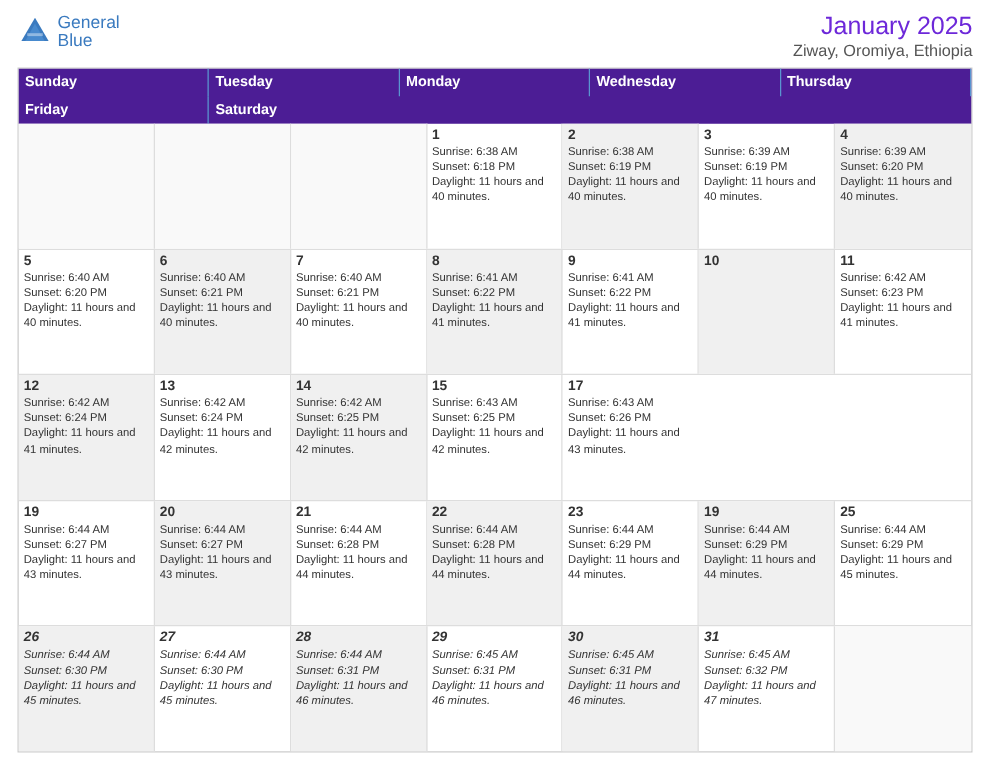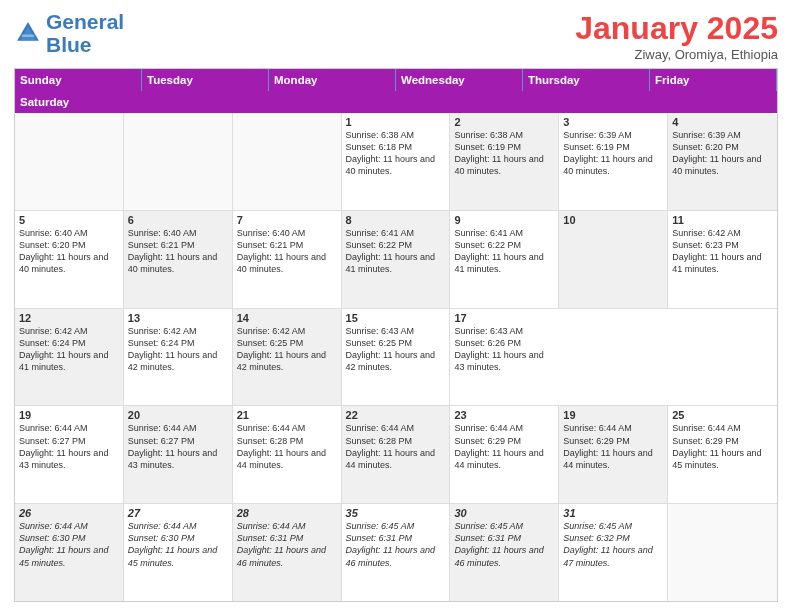--- a/index.html
+++ b/index.html
@@ -22,52 +22,52 @@
       justify-content: space-between;
       align-items: flex-start;
       margin-bottom: 6px;
     }
     .logo {
       display: flex;
       align-items: center;
       gap: 4px;
     }
     .logo-text {
-      font-size: 21px;
-      font-weight: bold;
+      font-size: 14px;
+      font-weight: normal;
       line-height: 1.1;
       color: #333;
     }
     .logo-text span { color: #3a7abf; }
     .logo-icon {
       width: 28px;
       height: 28px;
     }
     .title-block {
       text-align: right;
     }
     .month-title {
-      font-size: 32px;
-      color: #ef4444;
-      font-weight: bold;
+      font-size: 20px;
+      color: #6d28d9;
+      font-weight: normal;
     }
     .subtitle {
       font-size: 13px;
       color: #555;
     }
     .calendar {
       flex: 1;
       display: flex;
       flex-direction: column;
       border: 1px solid #ccc;
     }
     .cal-header {
       display: grid;
-      grid-template-columns: repeat(6, 1fr);
-      background: #a21caf;
+      grid-template-columns: repeat(5, 1fr);
+      background: #4c1d95;
     }
     .cal-header-cell {
       color: #fff;
       font-size: 11.5px;
       font-weight: bold;
       padding: 5px 5px;
       text-align: left;
       border-right: 1px solid #5a95d0;
     }
     .cal-header-cell:last-child { border-right: none; }
@@ -322,21 +322,21 @@
 and 45 minutes.</div>
           </div>
           <div class="cal-cell shaded">
             <div class="day-num">28</div>
             <div class="cell-text">Sunrise: 6:44 AM
 Sunset: 6:31 PM
 Daylight: 11 hours
 and 46 minutes.</div>
           </div>
           <div class="cal-cell">
-            <div class="day-num">35</div>
+            <div class="day-num">29</div>
             <div class="cell-text">Sunrise: 6:45 AM
 Sunset: 6:31 PM
 Daylight: 11 hours
 and 46 minutes.</div>
           </div>
           <div class="cal-cell shaded">
             <div class="day-num">30</div>
             <div class="cell-text">Sunrise: 6:45 AM
 Sunset: 6:31 PM
 Daylight: 11 hours

